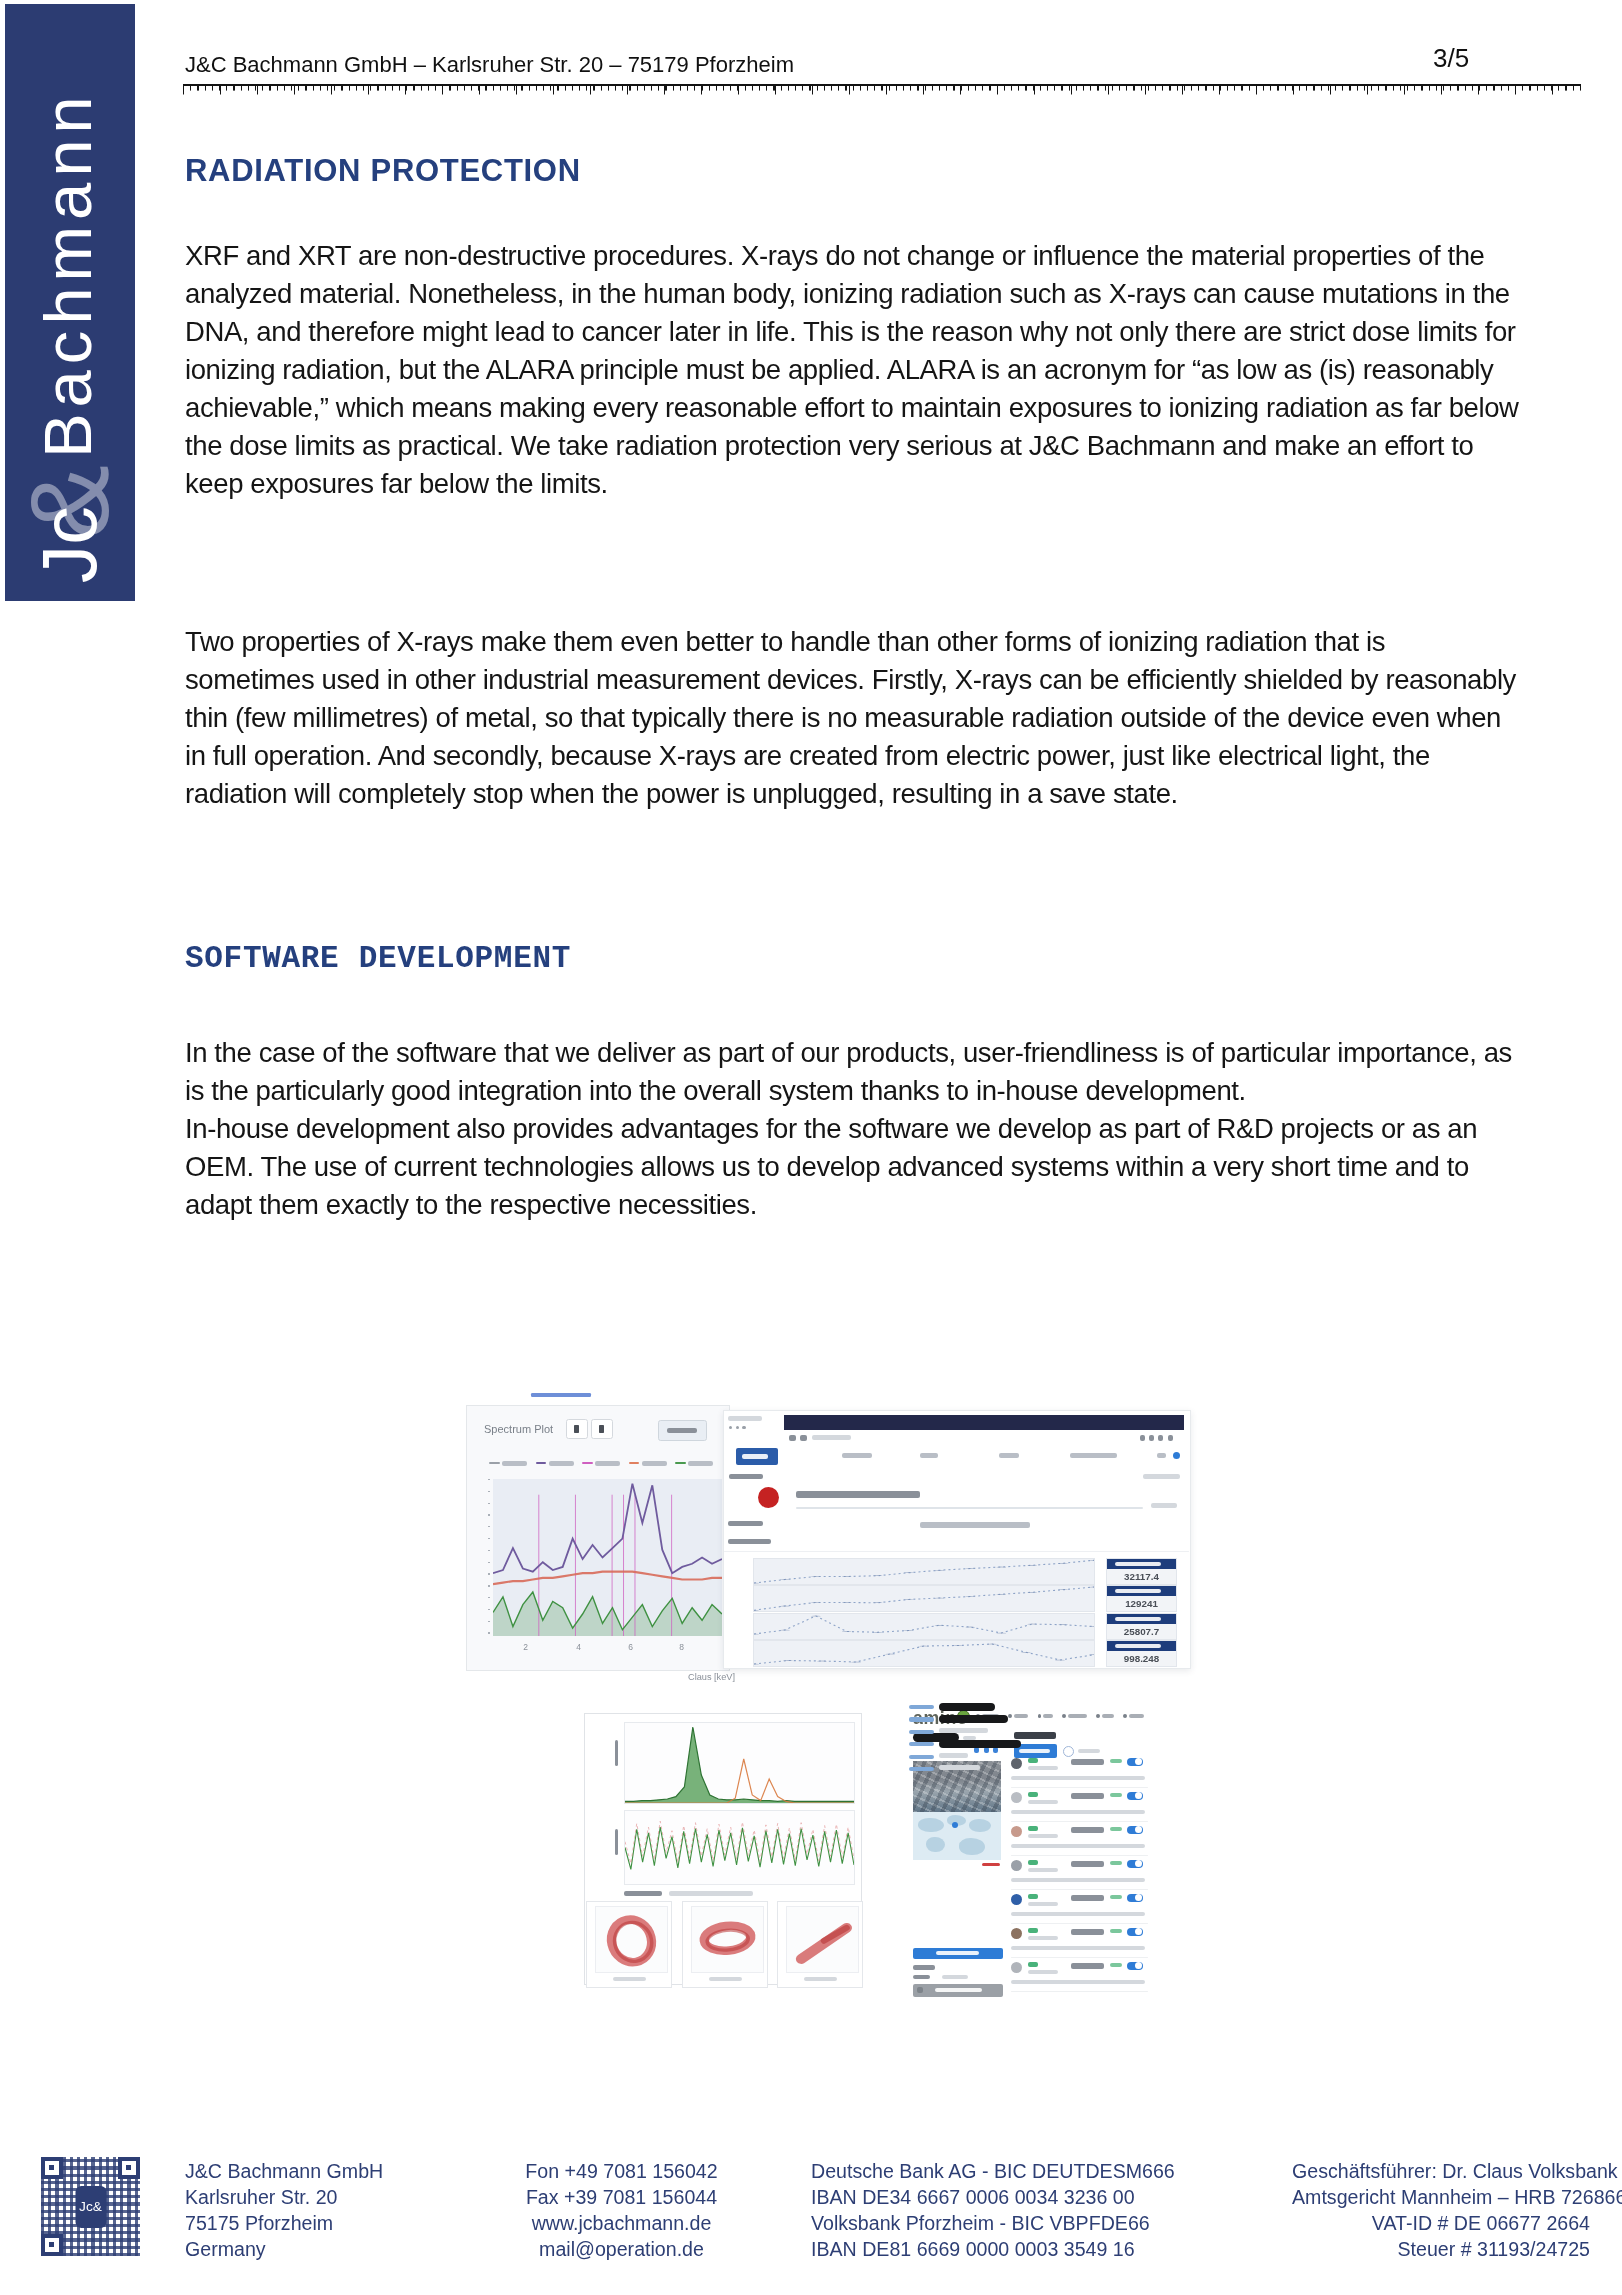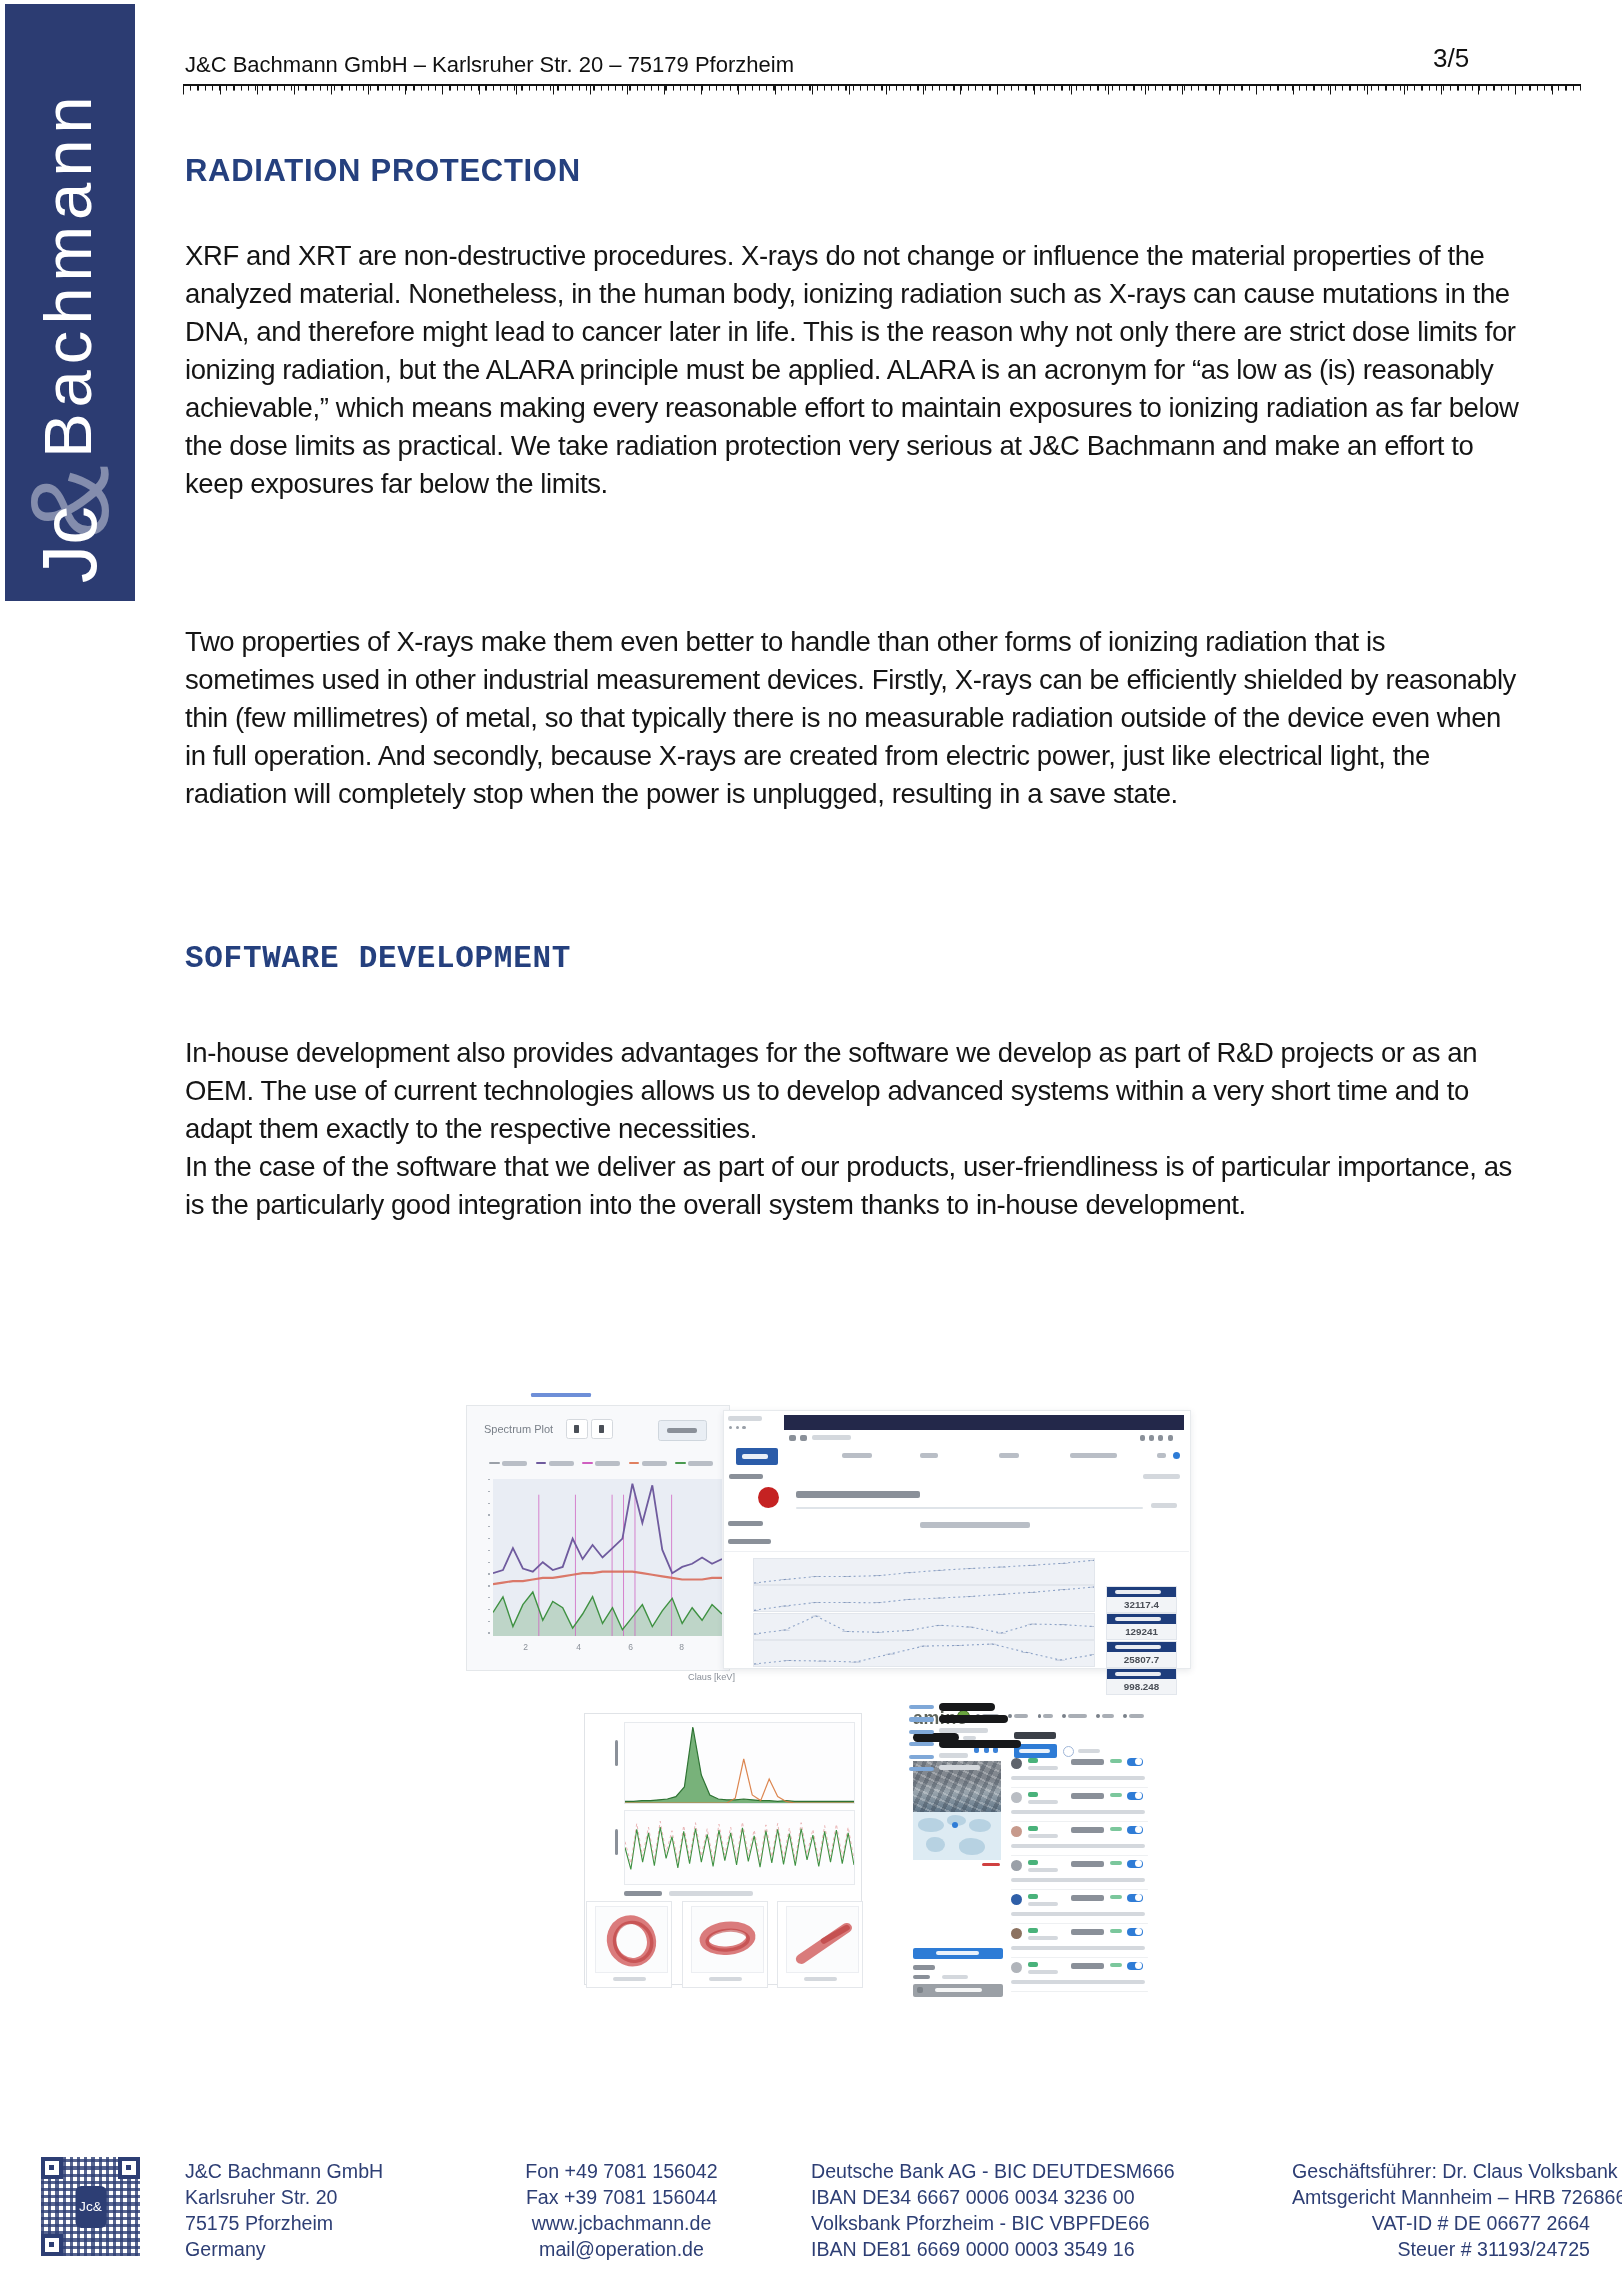--- a/index.html
+++ b/index.html
@@ -52,21 +52,21 @@
   .chart1{position:absolute;left:26px;top:73px;width:229px;height:157px;background:#e9edf4;}
   .xtick{position:absolute;top:236px;width:13px;text-align:center;font-size:8.5px;color:#8a9099;}
   .xlabel1{position:absolute;left:222px;top:280px;font-size:9.2px;color:#8a9099;}
   .yaxis1{position:absolute;left:18.3px;top:73px;width:5.2px;height:157px;
     background:repeating-linear-gradient(180deg,#aab0b8 0 1.3px,transparent 1.3px 11.8px) right/2.6px 100% no-repeat;}
   .win2{position:absolute;left:257px;top:18.3px;width:466px;height:257px;background:#ffffff;border:0.7px solid #e7eaed;box-shadow:0 2px 6.5px rgba(40,50,70,0.10);}
   .w2-titlebar{position:absolute;left:60px;top:3.9px;width:400px;height:14.4px;background:#23284a;}
   .w2-bluebtn{position:absolute;left:11.8px;top:37px;width:42px;height:17px;background:#2b5ca9;border-radius:2px;}
   .w2-red{position:absolute;left:34px;top:76px;width:21px;height:21px;border-radius:50%;background:#c52222;}
   .mini{position:absolute;left:29px;width:340px;height:25px;background:#eef1f6;border:0.7px solid #e2e6ec;}
-  .stat{position:absolute;left:382px;width:69px;height:25px;background:#f2f4f7;border:0.7px solid #e2e6ec;margin-top:28px;}
+  .stat{position:absolute;left:382px;width:69px;height:25px;background:#f2f4f7;border:0.7px solid #e2e6ec;}
   .stat-h{position:relative;width:100%;height:9.8px;background:#1e3d7c;}
   .stat-v{width:100%;text-align:center;font-size:9.8px;font-weight:700;color:#4a4f57;padding-top:2px;}
   
   #fig2{position:absolute;left:584px;top:1700px;width:569px;height:298px;font-size:8.5px;}
   .f2l{position:absolute;left:0;top:13px;width:276px;height:270px;background:#ffffff;border:0.7px solid #e0e3e7;}
   .f2chart{position:absolute;background:#fdfdfe;border:0.7px solid #e7eaee;}
   .sc{position:absolute;width:84px;height:85px;border:0.7px solid #e4e7eb;background:#ffffff;}
   .sc-plot{position:absolute;left:7.9px;top:3.9px;width:71px;height:65px;background:#fbfcfd;border:0.7px solid #eceef2;}
   .f2r{position:absolute;left:325px;top:2.6px;width:244px;height:295px;background:#ffffff;}
   .amine-logo{position:absolute;left:3.9px;top:5.2px;font-size:17.7px;font-weight:700;color:#5e635a;letter-spacing:0.7px;}
@@ -114,22 +114,22 @@
 <div class="header-line">J&amp;C Bachmann GmbH – Karlsruher Str. 20 – 75179 Pforzheim</div>
 <div class="page-num">3/5</div>
 <div class="ruler"></div>
 
 <div class="h-title" style="top:153px;">RADIATION PROTECTION</div>
 <div class="body-p" style="top:237px;">XRF and XRT are non-destructive procedures. X-rays do not change or influence the material properties of the analyzed material. Nonetheless, in the human body, ionizing radiation such as X-rays can cause mutations in the DNA, and therefore might lead to cancer later in life. This is the reason why not only there are strict dose limits for ionizing radiation, but the ALARA principle must be applied. ALARA is an acronym for “as low as (is) reasonably achievable,” which means making every reasonable effort to maintain exposures to ionizing radiation as far below the dose limits as practical. We take radiation protection very serious at J&amp;C Bachmann and make an effort to keep exposures far below the limits.</div>
 <div class="body-p" style="top:623px;">Two properties of X-rays make them even better to handle than other forms of ionizing radiation that is sometimes used in other industrial measurement devices. Firstly, X-rays can be efficiently shielded by reasonably thin (few millimetres) of metal, so that typically there is no measurable radiation outside of the device even when in full operation. And secondly, because X-rays are created from electric power, just like electrical light, the radiation will completely stop when the power is unplugged, resulting in a save state.</div>
 
 <div class="h-title" style="top:941px;font-family:Liberation Mono, monospace;">SOFTWARE DEVELOPMENT</div>
 <div class="body-p" style="top:1034px;">
+  <p>In the case of the software that we deliver as part of our products, user-friendliness is of particular importance, as is the particularly good integration into the overall system thanks to in-house development.</p>
   <p>In-house development also provides advantages for the software we develop as part of R&amp;D projects or as an OEM. The use of current technologies allows us to develop advanced systems within a very short time and to adapt them exactly to the respective necessities.</p>
-  <p>In the case of the software that we deliver as part of our products, user-friendliness is of particular importance, as is the particularly good integration into the overall system thanks to in-house development.</p>
 </div>
 
 <div id="fig1">
   <div class="tabdash"></div>
 
   <div class="win1">
     <span class="win1-title">Spectrum Plot</span>
     <div class="tgl" style="left:99px;">
         <i></i>
       </div>

